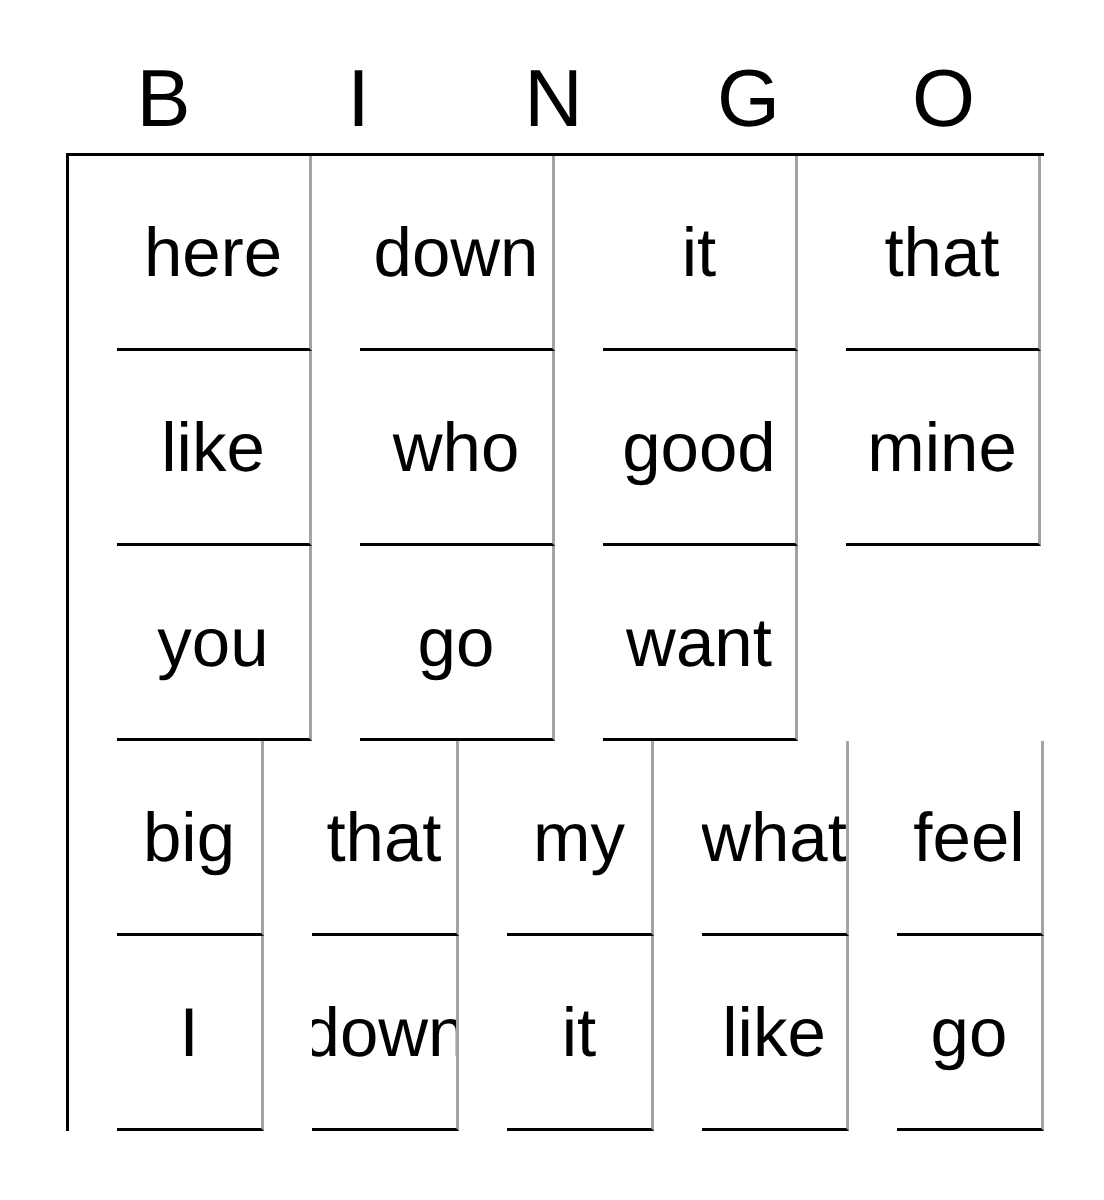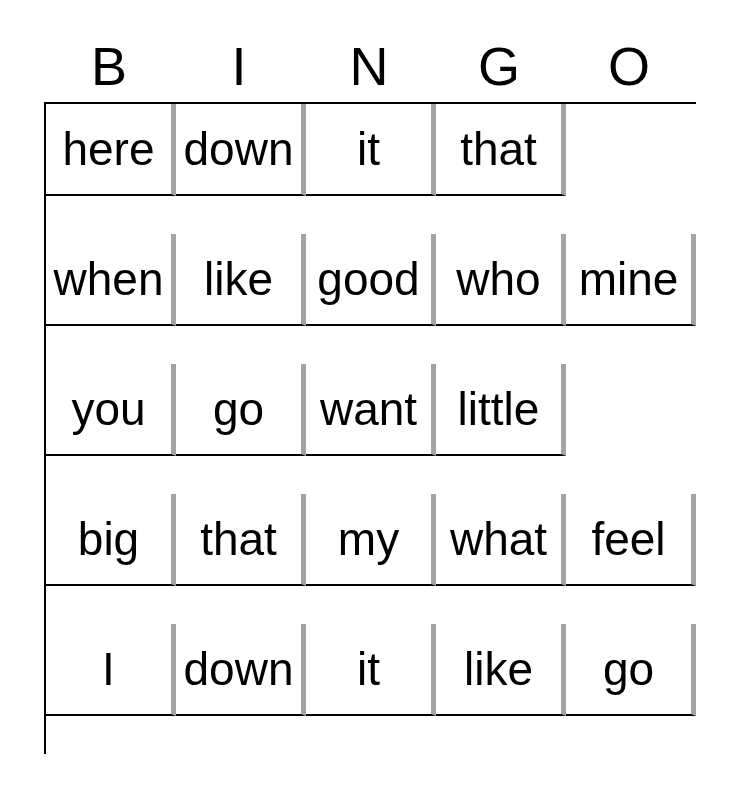--- a/index.html
+++ b/index.html
@@ -47,29 +47,30 @@
     border-top: 2px solid #000000;
     border-left: 2px solid #000000;
     box-sizing: content-box;
   }
   .grid-row {
     display: flex;
     height: 130px;
   }
   .cell {
     width: 130px;
-    height: 92px;
+    height: 130px;
     box-sizing: border-box;
-    border-right: 5px solid #a3a3a3;
+    border-right: 2px solid #a3a3a3;
     border-bottom: 2px solid #000000;
     display: flex;
     align-items: center;
     justify-content: center;
     overflow: hidden;
     position: relative;
+    margin-left: 32px;
   }
   .cell-text {
     font-size: 46px;
     line-height: 1;
     white-space: nowrap;
     display: inline-block;
     transform-origin: center center;
     padding: 0 1px;
     color: #000000;
   }
@@ -109,48 +110,42 @@
       <div class="cell">
           <span class="cell-text">it</span>
         </div>
       <div class="cell">
           <span class="cell-text">that</span>
         </div>
     </div>
 
     <div class="grid-row">
       <div class="cell">
-          <span class="cell-text">when</span>
-        </div>
-      <div class="cell">
           <span class="cell-text">like</span>
         </div>
       <div class="cell">
-          <span class="cell-text">good</span>
+          <span class="cell-text">who</span>
         </div>
       <div class="cell">
-          <span class="cell-text">who</span>
+          <span class="cell-text">good</span>
         </div>
       <div class="cell">
           <span class="cell-text">mine</span>
         </div>
     </div>
 
     <div class="grid-row">
       <div class="cell">
           <span class="cell-text">you</span>
         </div>
       <div class="cell">
           <span class="cell-text">go</span>
         </div>
       <div class="cell">
           <span class="cell-text">want</span>
-        </div>
-      <div class="cell">
-          <span class="cell-text">little</span>
         </div>
     </div>
 
     <div class="grid-row">
       <div class="cell">
           <span class="cell-text">big</span>
         </div>
       <div class="cell">
           <span class="cell-text">that</span>
         </div>

